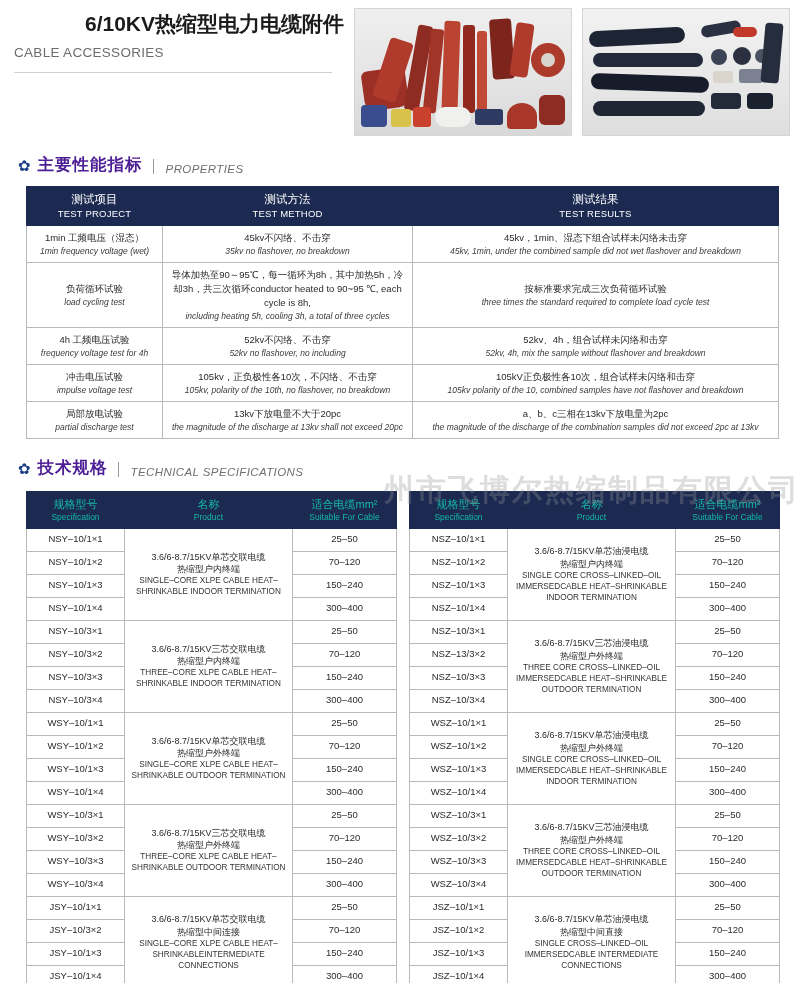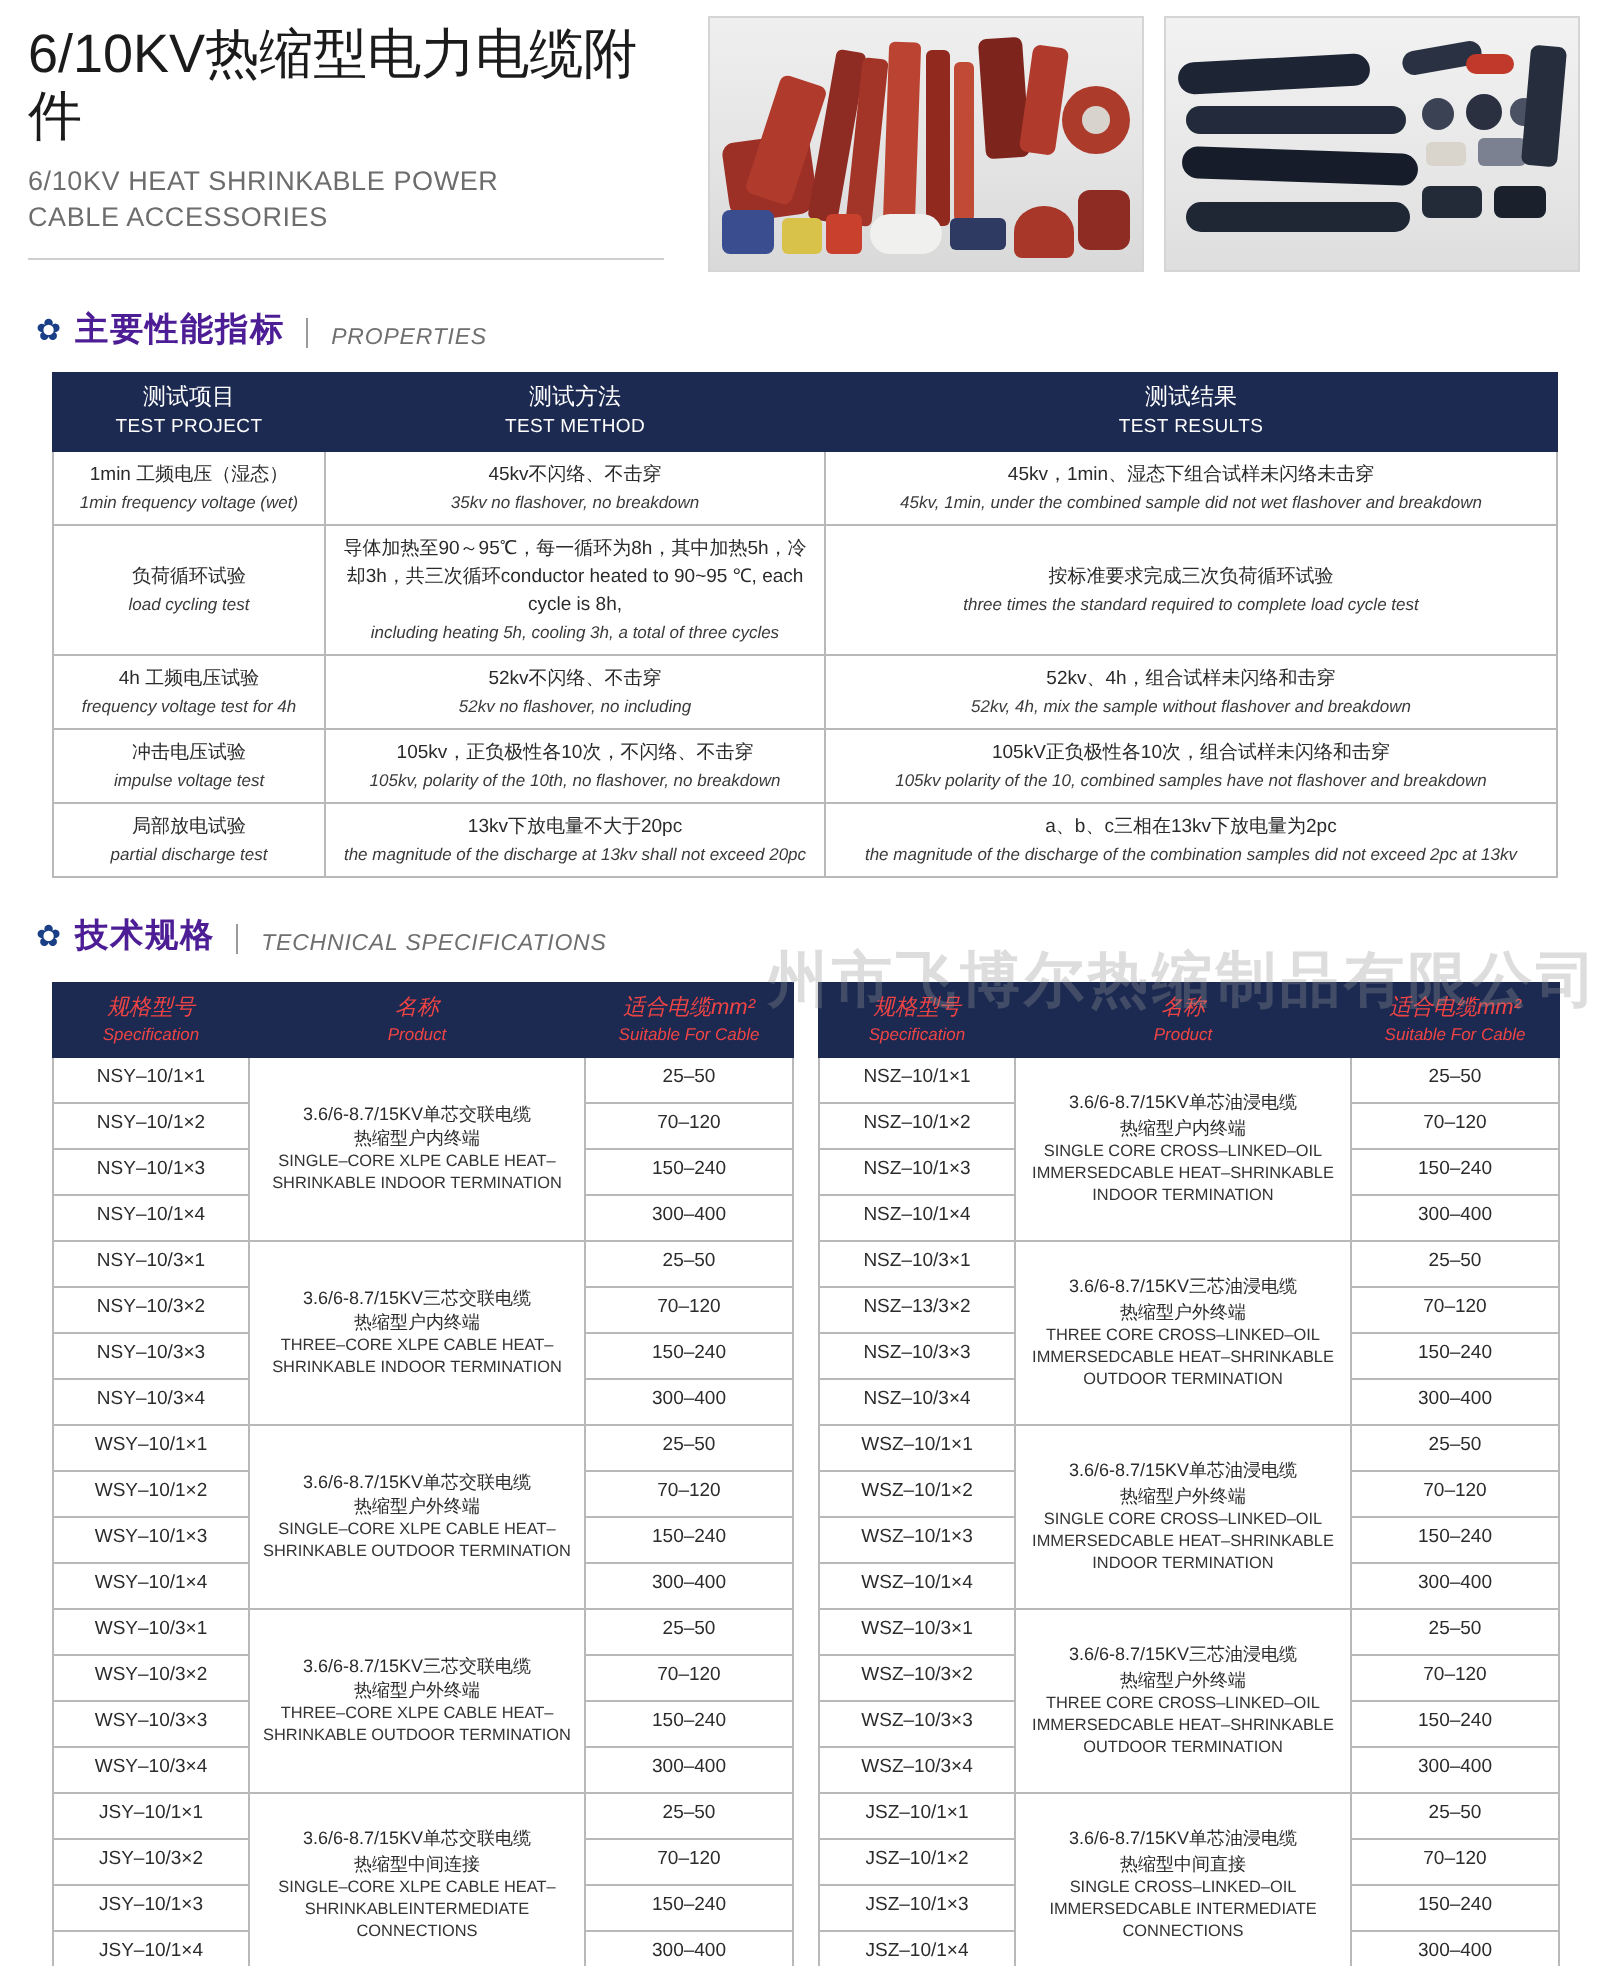--- a/index.html
+++ b/index.html
@@ -9,22 +9,22 @@
     background: #ffffff;
     font-family: "Liberation Sans", sans-serif;
     color: #222;
   }
   .page { position: relative; width: 800px; height: 983px; overflow: hidden; }
 
   
   .header { display: flex; padding: 8px 10px 0 14px; gap: 10px; }
   .header-left { width: 330px; padding-top: 4px; }
   .title-cn {
-    font-size: 27px; font-weight: normal; color: #1b1b1b;
-    letter-spacing: 0px; line-height: 1.15;
+    font-size: 21px; font-weight: bold; color: #1b1b1b;
+    letter-spacing: 0px; line-height: 1.15; text-align: right;
   }
   .title-en {
     margin-top: 8px;
     font-size: 13.5px; color: #6d6d6d; line-height: 1.35;
     letter-spacing: .3px;
   }
   .title-rule { margin-top: 10px; width: 318px; height: 1px; background: #cfcfcf; }
 
   .photo {
     border: 1px solid #d5d5d5;
@@ -97,22 +97,22 @@
     line-height: 1.45; vertical-align: middle;
   }
   .prop-table td .cn { font-size: 9.5px; color: #2a2a2a; }
   .prop-table td .en { font-size: 8.5px; color: #3a3a3a; font-style: italic; }
   .col-a { width: 136px; } .col-b { width: 250px; } .col-c { width: 366px; }
 
   
   .spec-wrap { display: flex; gap: 12px; padding: 12px 22px 0 26px; }
   .spec-table { width: 370px; table-layout: fixed; }
   .spec-table th {
-    background: #1c2a52; color: #ef4444; font-weight: normal;
-    border: 1px solid #1c2a52; padding: 5px 2px; line-height: 1.3; font-style: italic;
+    background: #1c2a52; color: #14b8a6; font-weight: normal;
+    border: 1px solid #1c2a52; padding: 5px 2px; line-height: 1.3;
   }
   .spec-table th .cn { font-size: 11px; }
   .spec-table th .en { font-size: 8.5px; }
   .spec-table td {
     border: 1px solid #b9b9b9; text-align: center; vertical-align: middle;
     padding: 4px 3px; line-height: 1.35;
   }
   .sc1 { width: 98px; } .sc2 { width: 168px; } .sc3 { width: 104px; }
   .spec-table td.spec { font-size: 9.5px; color: #2b2b2b; height: 23px; }
   .spec-table td.prodcell .cn { font-size: 9px; color: #2b2b2b; }
@@ -129,21 +129,20 @@
 </style>
 </head>
 <body>
 
 <div class="page">
 
   <div class="header">
     <div class="header-left">
       <div class="title-cn">6/10KV热缩型电力电缆附件</div>
       <div class="title-en">
-        <div>6/10KV HEAT SHRINKABLE POWER</div>
         <div>CABLE ACCESSORIES</div>
       </div>
       <div class="title-rule"></div>
     </div>
 
     <div class="photo photo-1 ph1">
       <div class="ph1-bg"></div>
       <div class="p rod r1"></div>
         <div class="p rod r2"></div>
         <div class="p rod r3"></div>

